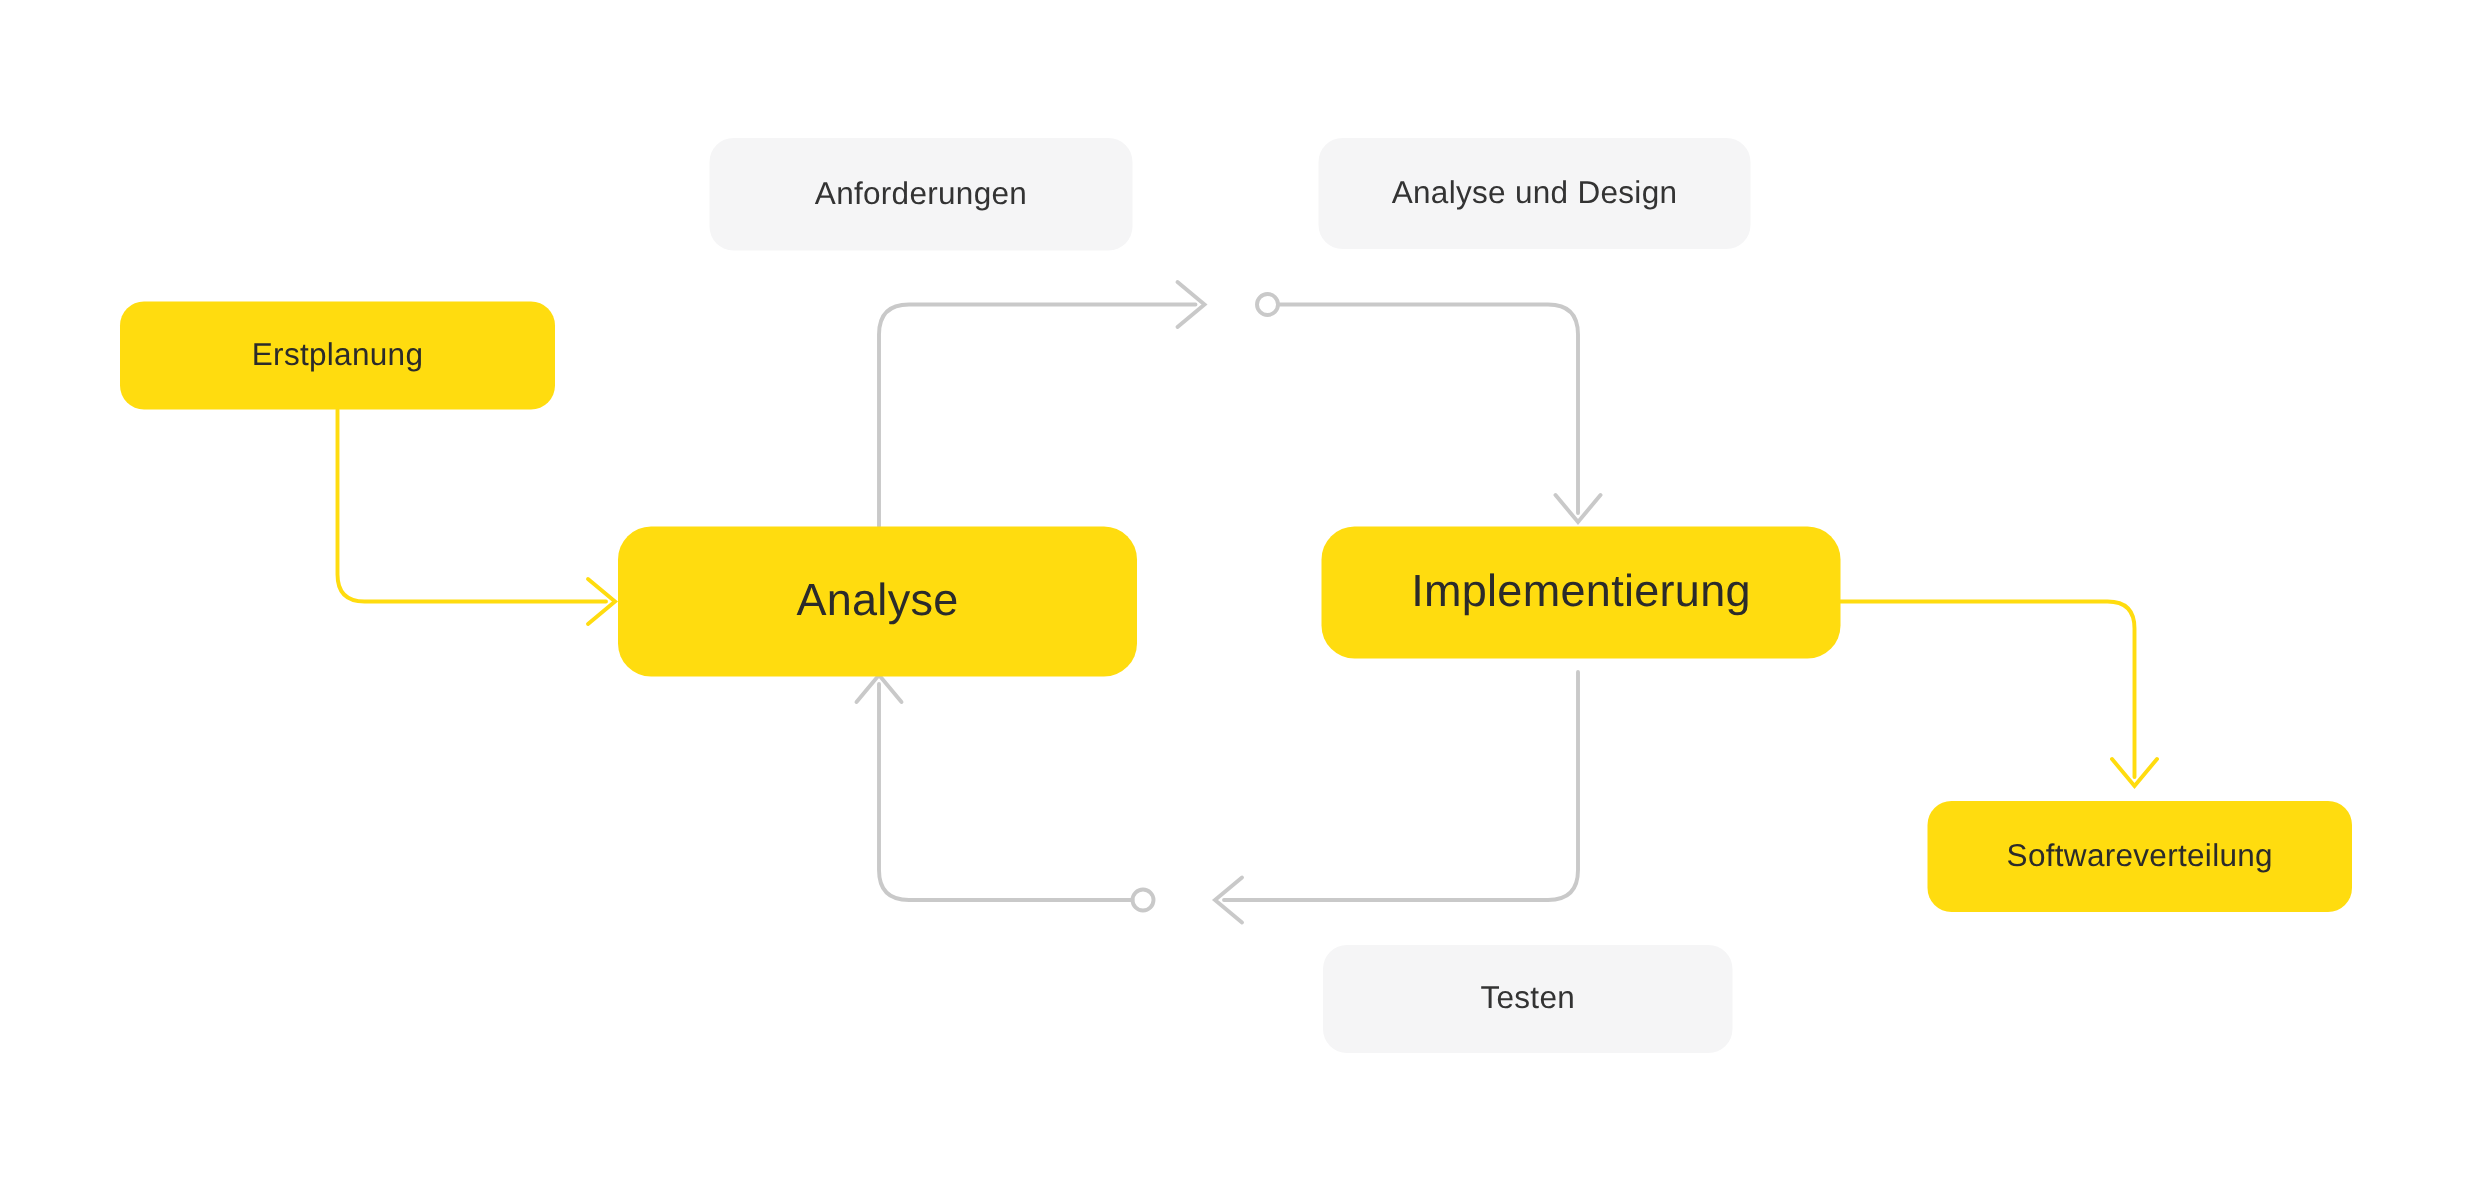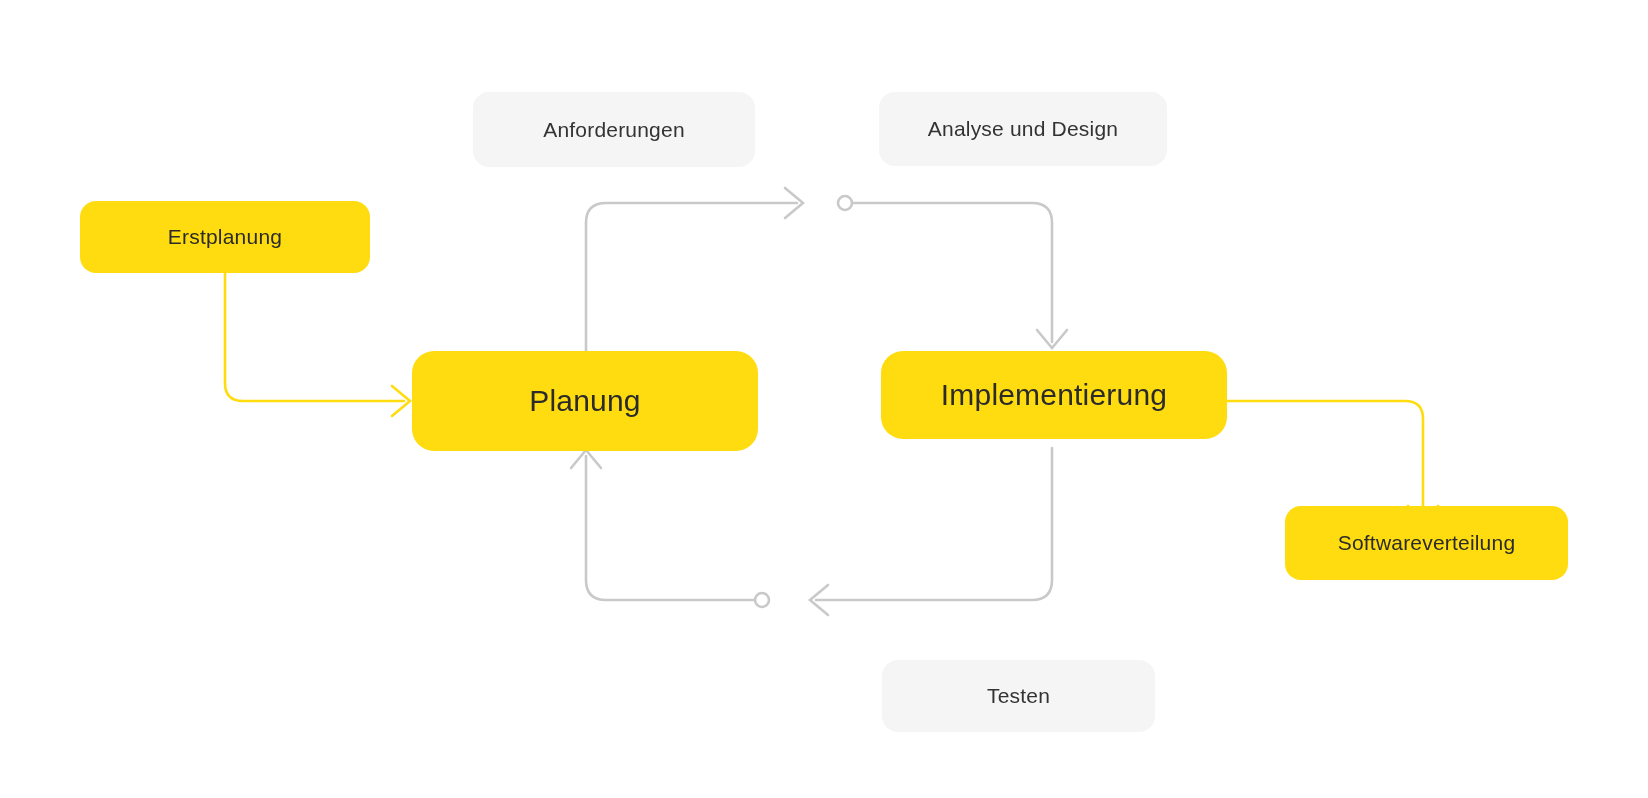--- a/index.html
+++ b/index.html
@@ -62,37 +62,37 @@
 
     <path class="edge yellow" d="M 1227 401 L 1405 401 Q 1423 401 1423 419 L 1423 518"></path>
     <path class="edge yellow" d="M 1408 506 L 1423 524 L 1438 506"></path>
   </svg>
 
   <div class="node yellow small" style="left:80px;top:201px;width:290px;height:72px">
     <span class="nlabel">Erstplanung</span>
   </div>
 
   <div class="node yellow big" style="left:412px;top:351px;width:346px;height:100px">
-    <span class="nlabel">Planung</span>
+    <span class="nlabel">Analyse</span>
   </div>
 
   <div class="node yellow big" style="left:881px;top:351px;width:346px;height:88px">
     <span class="nlabel">Implementierung</span>
   </div>
 
-  <div class="node yellow small" style="left:1285px;top:506px;width:283px;height:74px">
+  <div class="node yellow small" style="left:1285px;top:534px;width:283px;height:74px">
     <span class="nlabel">Softwareverteilung</span>
   </div>
 
   <div class="node phase" style="left:879px;top:92px;width:288px;height:74px">
     <span class="nlabel">Analyse und Design</span>
   </div>
 
   <div class="node phase" style="left:473px;top:92px;width:282px;height:75px">
     <span class="nlabel">Anforderungen</span>
   </div>
 
 
-  <div class="node phase" style="left:882px;top:660px;width:273px;height:72px">
+  <div class="node phase" style="left:882px;top:630px;width:273px;height:72px">
     <span class="nlabel">Testen</span>
   </div>
 
 </div>
 
 </body></html>

